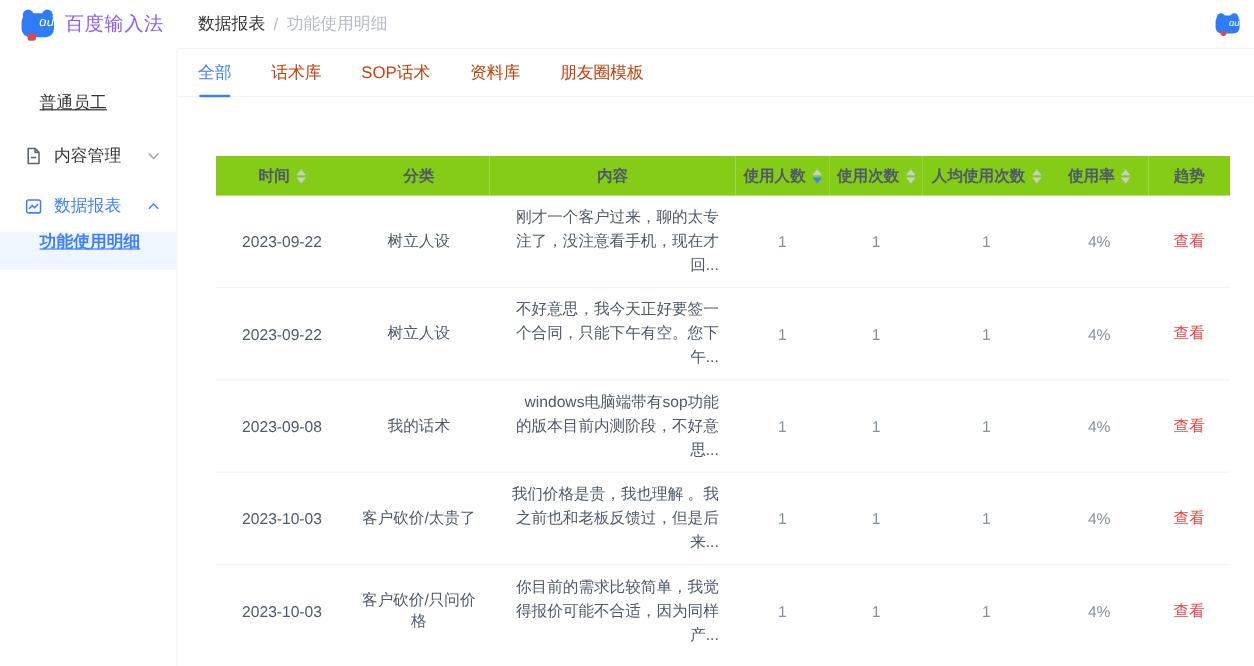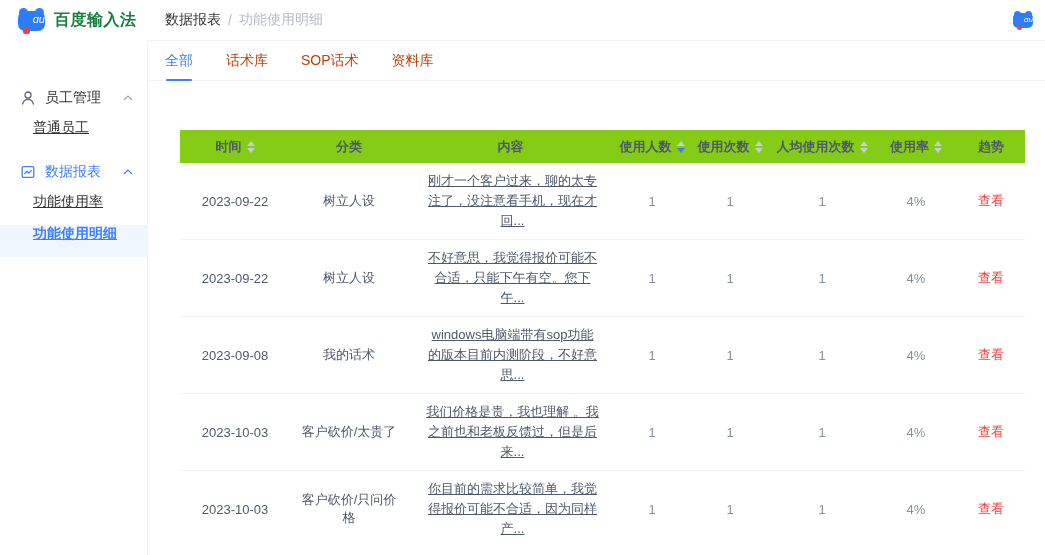--- a/index.html
+++ b/index.html
@@ -20,21 +20,21 @@
     border-radius:50%; background:#2E7CF6; }
   .bear::before { left:1px; } .bear::after { right:1px; }
   .bear .du { position:absolute; left:0; right:0; top:2px; text-align:right; color:#fff;
     font-size:11px; font-weight:normal; font-style:italic; }
   .bear .tongue { position:absolute; left:5px; bottom:-3px; width:7px; height:6px;
     background:#E24848; border-radius:2px; }
   .bear.mini { width:20px; height:15px; border-radius:5px; }
   .bear.mini::before, .bear.mini::after { width:7px; height:7px; top:-2px; }
   .bear.mini .du { font-size:8px; top:2px; }
   .bear.mini .tongue { width:5px; height:4px; bottom:-2px; left:4px; }
-  .app-name { font-size:16px; font-weight:bold; color:#15803d; margin-left:9px; letter-spacing:.5px; }
+  .app-name { font-size:16px; font-weight:normal; color:#8b5cf6; margin-left:9px; letter-spacing:.5px; }
 
   
   .body-row { flex:1; display:flex; min-height:0; }
   .sidebar { width:148px; flex:none; border-right:1px solid #F2F3F5; padding-top:36px; }
   .side-group { height:42px; display:flex; align-items:center; padding:0 14px 0 20px;
     font-size:14px; color:#333; cursor:pointer; }
   .side-group .gicon { width:16px; height:16px; flex:none; display:flex; margin-right:9px; }
   .side-group .glabel { flex:1; }
   .side-group svg.ic { stroke:#5A6472; }
   .side-group .chev { flex:none; display:flex; }
@@ -76,21 +76,21 @@
     text-align:center; vertical-align:middle; }
   thead th .hwrap { display:inline-flex; align-items:center; justify-content:center; }
   .sort { display:inline-flex; flex-direction:column; gap:2px; margin-left:5px; }
   .sort i { display:block; width:0; height:0; border-left:4px solid transparent;
     border-right:4px solid transparent; }
   .sort i.up { border-bottom:5px solid #C9CDD4; }
   .sort i.down { border-top:5px solid #C9CDD4; }
   .sort i.down.on { border-top-color:#3D7FFF; }
   tbody td { height:60px; border-bottom:1px solid #F2F3F5; font-size:13px; color:#4E5969;
     text-align:center; vertical-align:middle; padding:8px 6px; }
-  tbody td.c-content { text-align:center; line-height:20px; padding-left:18px; padding-right:14px;text-decoration:underline; }
+  tbody td.c-content { text-align:right; line-height:20px; padding-left:18px; padding-right:14px; }
   tbody td.num { color:#86909C; }
   tbody tr:last-child td { border-bottom:none; }
   a.view { color:#ef4444; text-decoration:none; cursor:pointer; font-size:13px; }
 </style>
 </head>
 <body>
 
 <div class="app">
 
   <header class="topbar">
@@ -111,76 +111,77 @@
         <span class="du">du</span>
         <span class="tongue"></span>
       </span>
     </div>
   </header>
 
   <div class="body-row">
 
     <aside class="sidebar">
 
+      <div class="side-sub">
+        <span>普通员工</span>
+      </div>
+
       <div class="side-group">
         <span class="gicon">
-          <svg class="ic" width="16" height="16" viewBox="0 0 16 16" fill="none" stroke-width="1.3" stroke-linecap="round">
-            <circle cx="8" cy="5" r="3"></circle>
-              <path d="M2.6 14c.9-3 3-4.6 5.4-4.6s4.5 1.6 5.4 4.6"></path>
+          <svg class="ic" width="16" height="16" viewBox="0 0 16 16" fill="none" stroke-width="1.3" stroke-linejoin="round">
+            <path d="M3.5 1.8h5.8l3.2 3.2v9.2h-9z"></path>
+              <path d="M9.3 1.8v3.2h3.2"></path>
+              <path d="M5.8 9.2h4.4"></path>
           </svg>
         </span>
-        <span class="glabel">员工管理</span>
+        <span class="glabel">内容管理</span>
         <span class="chev">
           <svg width="10" height="6" viewBox="0 0 10 6" fill="none" stroke-width="1.2">
-              <path d="M1 5l4-4 4 4"></path>
+              <path d="M1 1l4 4 4-4"></path>
             </svg>
         </span>
       </div>
-      <div class="side-sub">
-        <span>普通员工</span>
-      </div>
-
 
 
       <div class="side-group active">
         <span class="gicon">
           <svg class="ic" width="16" height="16" viewBox="0 0 16 16" fill="none" stroke-width="1.3" stroke-linejoin="round" stroke-linecap="round">
             <rect x="2.2" y="2.6" width="11.6" height="10.8" rx="1.6"></rect>
               <path d="M4.6 9.6l2.3-2.4 1.9 1.9 2.6-2.7"></path>
           </svg>
         </span>
         <span class="glabel">数据报表</span>
         <span class="chev">
           <svg width="10" height="6" viewBox="0 0 10 6" fill="none" stroke-width="1.2">
               <path d="M1 5l4-4 4 4"></path>
             </svg>
         </span>
       </div>
-      <div class="side-sub">
-        <span>功能使用率</span>
-      </div>
       <div class="side-sub active">
         <span>功能使用明细</span>
       </div>
     </aside>
 
     <main class="main">
 
       <nav class="tabs">
         <div class="tab active">
             <span>全部</span>
           </div>
         <div class="tab">
             <span>话术库</span>
           </div>
         <div class="tab">
             <span>SOP话术</span>
           </div>
         <div class="tab">
             <span>资料库</span>
+          </div>
+        <div class="tab">
+            <span>朋友圈模板</span>
           </div>
       </nav>
 
       <div class="content">
 
 
         <table class="report">
           <colgroup>
             <col style="width:110px">
               <col style="width:118px">
@@ -246,21 +247,21 @@
               <td class="c-content">刚才一个客户过来，聊的太专注了，没注意看手机，现在才回...</td>
               <td class="num">1</td>
               <td class="num">1</td>
               <td class="num">1</td>
               <td class="num">4%</td>
               <td><a class="view">查看</a></td>
             </tr>
             <tr>
               <td class="c-time">2023-09-22</td>
               <td>树立人设</td>
-              <td class="c-content">不好意思，我觉得报价可能不合适，只能下午有空。您下午...</td>
+              <td class="c-content">不好意思，我今天正好要签一个合同，只能下午有空。您下午...</td>
               <td class="num">1</td>
               <td class="num">1</td>
               <td class="num">1</td>
               <td class="num">4%</td>
               <td><a class="view">查看</a></td>
             </tr>
             <tr>
               <td class="c-time">2023-09-08</td>
               <td>我的话术</td>
               <td class="c-content">windows电脑端带有sop功能的版本目前内测阶段，不好意思...</td>

